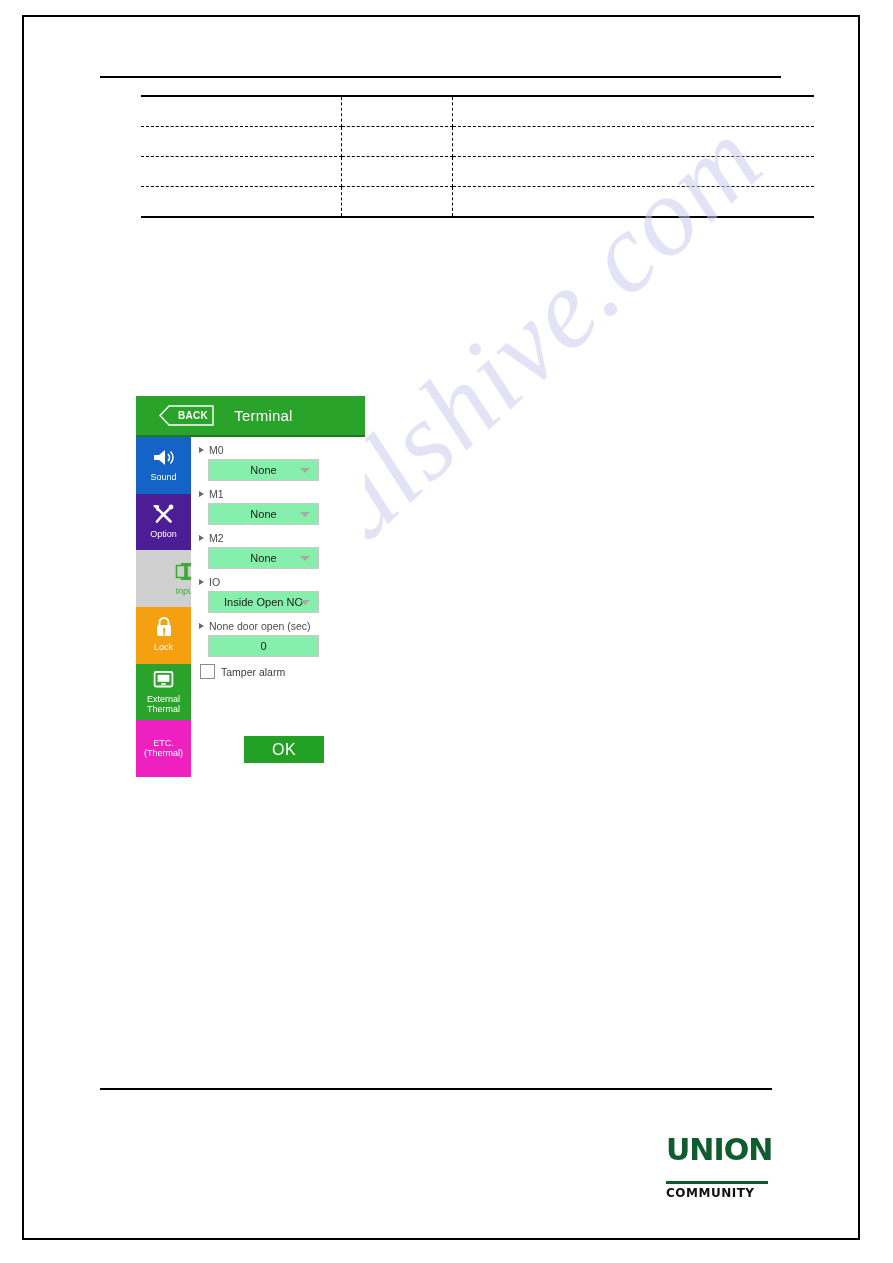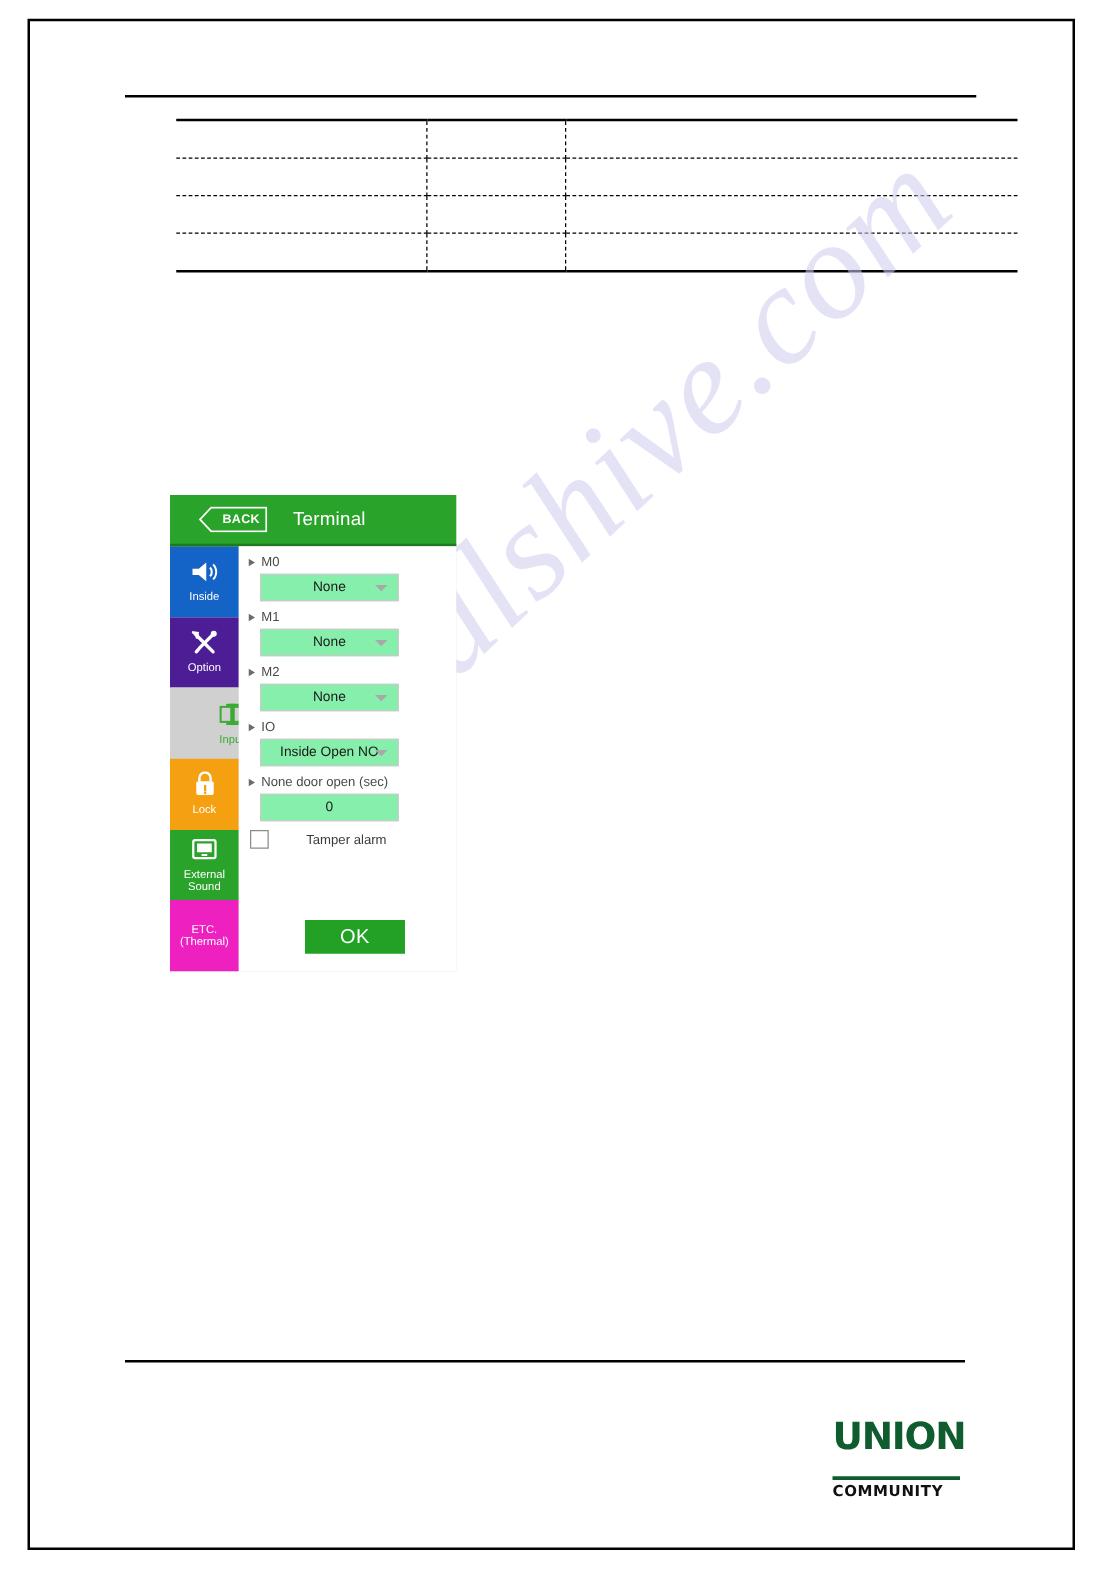--- a/index.html
+++ b/index.html
@@ -224,21 +224,20 @@
   .checkbox {
     width: 15px; height: 15px;
     border: 1px solid #8c8c8c;
     background: #fff;
     margin-right: 6px;
     box-sizing: border-box;
   }
   .checkrow .cb-label {
     font-size: 10.5px;
     color: #3b3b3b;
-    margin-left: 24px;
   }
 
   .ok-btn {
     position: absolute;
     left: 53px;
     bottom: 14px;
     width: 80px;
     height: 27px;
     background: #23a124;
     color: #fff;
@@ -336,21 +335,21 @@
     <div class="side">
 
       <div class="side-item" style="background:#1464c8">
         <span class="si-icon">
           <svg width="22" height="17" viewBox="0 0 22 17">
             <polygon points="1,6 6,6 12,1 12,16 6,11 1,11" fill="#ffffff"></polygon>
             <path d="M15 5 a5 5 0 0 1 0 7" stroke="#ffffff" stroke-width="1.7" fill="none"></path>
             <path d="M17.5 2.5 a8.5 8.5 0 0 1 0 12" stroke="#ffffff" stroke-width="1.5" fill="none"></path>
           </svg>
         </span>
-        <span class="si-label">Inside</span>
+        <span class="si-label">Sound</span>
       </div>
 
       <div class="side-item" style="background:#4c1d95">
         <span class="si-icon">
           <svg width="21" height="21" viewBox="0 0 21 21">
             <path d="M3 3 L14 14 L17.5 17.5" stroke="#ffffff" stroke-width="2.6" stroke-linecap="round" fill="none"></path>
             <path d="M18 3 L7.5 13.5 L4 17.5" stroke="#ffffff" stroke-width="2.6" stroke-linecap="round" fill="none"></path>
             <path d="M1.5 2 L5 2.5 L4.5 6" stroke="#ffffff" stroke-width="2.2" fill="none" stroke-linecap="round"></path>
             <circle cx="18" cy="3" r="2.4" fill="#ffffff"></circle>
           </svg>
@@ -384,21 +383,21 @@
 
       <div class="side-item" style="background:#2aa32a">
         <span class="si-icon">
           <svg width="21" height="19" viewBox="0 0 21 19">
             <rect x="1.6" y="2" width="17.8" height="14.5" rx="1.5" fill="none" stroke="#ffffff" stroke-width="1.8"></rect>
             <rect x="4.6" y="4.8" width="11.8" height="7" fill="#ffffff"></rect>
             <rect x="8.2" y="13.2" width="4.6" height="1.6" fill="#ffffff"></rect>
           </svg>
         </span>
         <span class="si-label">External
-Sound</span>
+Thermal</span>
       </div>
 
       <div class="side-item" style="background:#ee20c0">
         <span class="si-label">ETC.
 (Thermal)</span>
       </div>
 
     </div>
 
     <div class="content">

